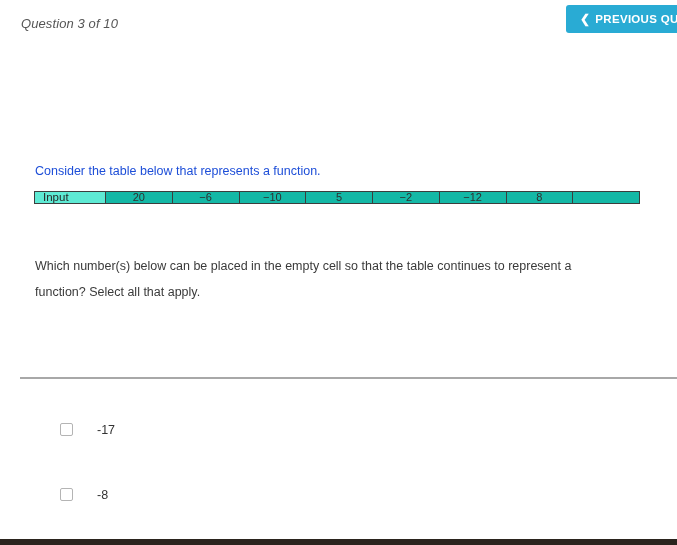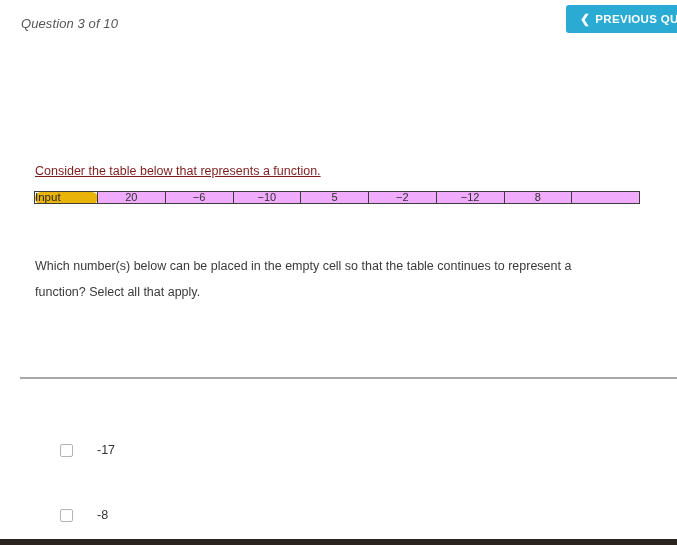--- a/index.html
+++ b/index.html
@@ -53,52 +53,50 @@
     margin-right: 5px;
     line-height: 1;
   }
 
   
   #prompt-intro {
     position: absolute;
     left: 35px;
     top: 164px;
     font-size: 12.5px;
-    color: #7f1d1d;
+    color: #1d4ed8;
     white-space: nowrap;
-    text-decoration: underline;
   }
 
   #function-table {
     position: absolute;
     left: 34px;
     top: 191px;
     width: 606px;
     border-collapse: collapse;
     table-layout: fixed;
     font-size: 11px;
     color: #2f2f2f;
   }
   #function-table td {
     border: 1px solid #3d3d3d;
     height: 11px;
     line-height: 11px;
     text-align: center;
     padding: 0;
-    background: #f0abfc;
+    background: #14b8a6;
     font-size: 11px;
   }
   #function-table td.rowhead {
-    background: #eab308;
+    background: #5eead4;
     text-align: left;
-    padding-left: 0;
+    padding-left: 8px;
     width: 62px;
     font-size: 11.5px;
     color: #262626;
-    border-radius: 6px;
   }
 
   #prompt-question {
     position: absolute;
     left: 35px;
     top: 253px;
     width: 580px;
     font-size: 12.5px;
     line-height: 26px;
     color: #3a3a3a;
@@ -112,23 +110,22 @@
     width: 657px;
     height: 2px;
     background: #a8a8a8;
   }
 
   
   .answer-option {
     position: absolute;
     left: 60px;
     display: flex;
-    align-items: center;
+    align-items: flex-start;
     cursor: pointer;
-    margin-top: 20px;
   }
   #answer-option-0 { top: 423px; }
   #answer-option-1 { top: 488px; }
 
   .answer-checkbox {
     width: 13px;
     height: 13px;
     border: 1px solid #b4b4b4;
     border-radius: 2px;
     background: #ffffff;

